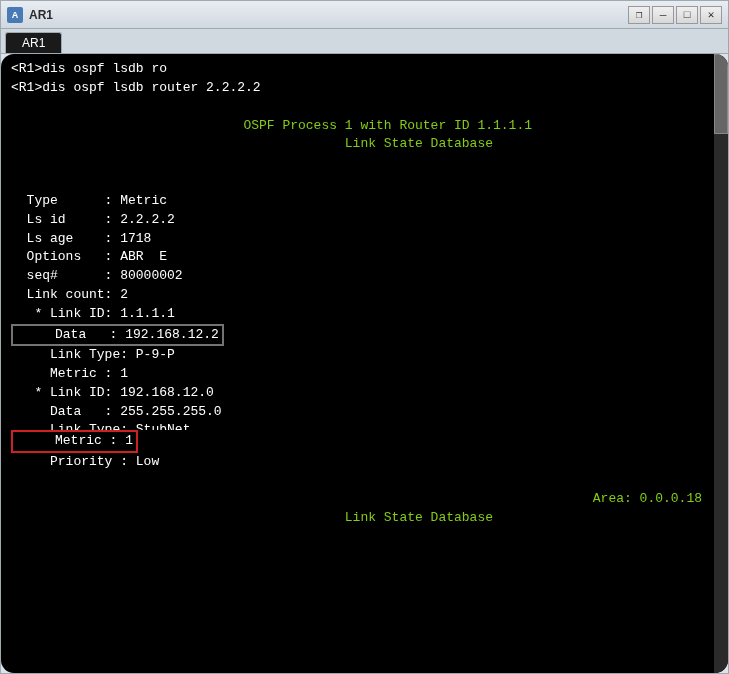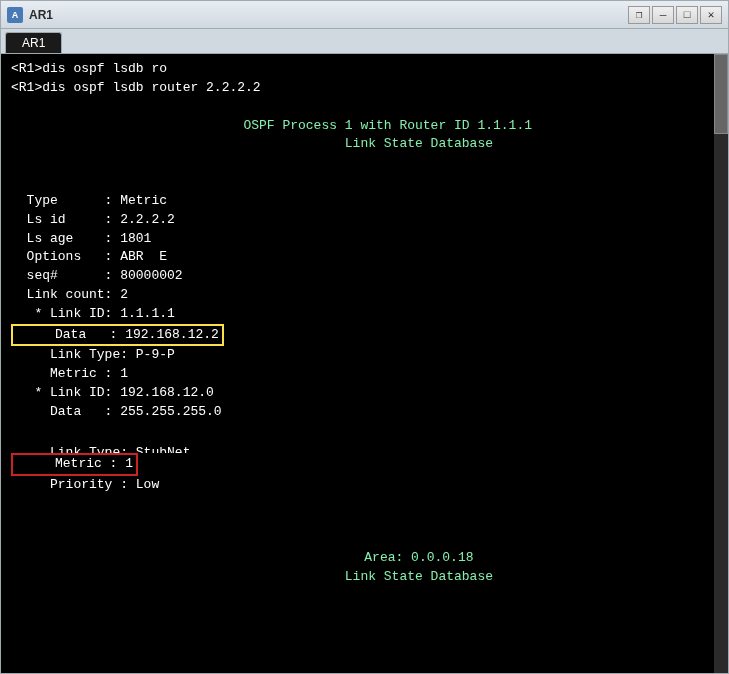--- a/index.html
+++ b/index.html
@@ -102,20 +102,21 @@
 
     .terminal-area {
       flex: 1;
       background: #000000;
       color: #e0e0e0;
       padding: 6px 10px;
       overflow-y: auto;
       overflow-x: hidden;
       position: relative;
       line-height: 1.45;
+      border-radius: 13px;
     }
 
     .scrollbar-track {
       position: absolute;
       right: 0;
       top: 0;
       width: 14px;
       height: 100%;
       background: #2a2a2a;
     }
@@ -132,21 +133,21 @@
 
     .terminal-content {
       padding-right: 16px;
     }
 
     .line {
       white-space: pre;
       display: block;
     }
 
-    .yellow { color: #86efac; }
+    .yellow { color: #84cc16; }
     .white { color: #ffffff; }
   </style>
 </head>
 <body>
 
 <div class="window-frame">
 
   <div class="title-bar">
     <div class="title-bar-left">
       <div class="title-bar-icon">
@@ -171,39 +172,39 @@
 
       <span class="line white">&lt;R1&gt;dis ospf lsdb ro</span>
       <span class="line white">&lt;R1&gt;dis ospf lsdb router 2.2.2.2</span>
       <span class="line">&nbsp;</span>
       <span class="line yellow" style="text-align:center; display:block;">        OSPF Process 1 with Router ID 1.1.1.1</span>
       <span class="line yellow" style="text-align:center; display:block;">                Link State Database</span>
       <span class="line">&nbsp;</span>
       <span class="line">&nbsp;</span>
       <span class="line white">  Type      : Metric</span>
       <span class="line white">  Ls id     : 2.2.2.2</span>
-      <span class="line white">  Ls age    : 1801</span>
+      <span class="line white">  Ls age    : 1718</span>
       <span class="line white">  Options   : ABR  E</span>
       <span class="line white">  seq#      : 80000002</span>
       <span class="line white">  Link count: 2</span>
       <span class="line white">   * Link ID: 1.1.1.1</span>
       <span class="line white" style="display:flex; align-items:center;">
-        <span style="display:inline-block; border: 2px solid #fde047; padding: 0 3px; line-height: 1.4;">     Data   : 192.168.12.2</span>
+        <span style="display:inline-block; border: 2px solid #737373; padding: 0 3px; line-height: 1.4;">     Data   : 192.168.12.2</span>
       </span>
       <span class="line white">     Link Type: P-9-P</span>
       <span class="line white">     Metric : 1</span>
       <span class="line white">   * Link ID: 192.168.12.0</span>
       <span class="line white">     Data   : 255.255.255.0</span>
-      <span class="line white" style="overflow:hidden; max-height:0.7em; display:block;margin-top:23px;">     Link Type: StubNet</span>
+      <span class="line white" style="overflow:hidden; max-height:0.7em; display:block;">     Link Type: StubNet</span>
       <span class="line white" style="display:flex; align-items:center;">
         <span style="display:inline-block; border: 2px solid #cc2222; padding: 0 3px; line-height: 1.4;">     Metric : 1</span>
       </span>
       <span class="line white">     Priority : Low</span>
       <span class="line">&nbsp;</span>
-      <span class="line yellow" style="text-align:center; display:block;margin-top:36px;">                Area: 0.0.0.18</span>
+      <span class="line yellow" style="text-align:right; display:block;">                Area: 0.0.0.18</span>
       <span class="line yellow" style="text-align:center; display:block;">                Link State Database</span>
     </div>
 
     <div class="scrollbar-track">
       <div class="scrollbar-thumb"></div>
     </div>
   </div>
 </div>
 
 </body></html>

